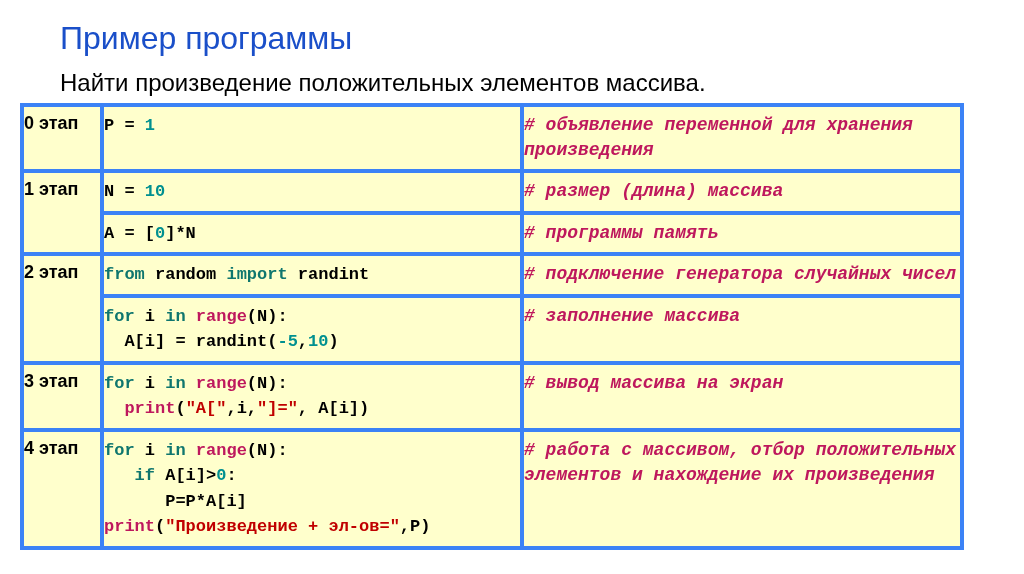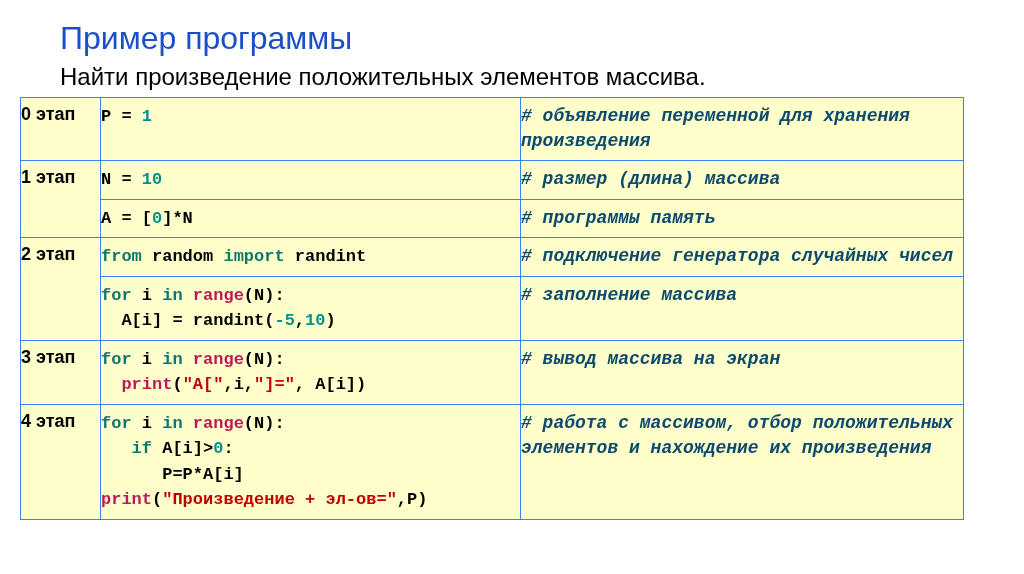--- a/index.html
+++ b/index.html
@@ -8,37 +8,37 @@
       background: #fff;
       width: 1024px;
       height: 574px;
       padding: 20px 20px 20px 60px;
       position: relative;
     }
     .title {
       color: #1a4fc9;
       font-size: 32px;
       font-weight: normal;
-      margin-bottom: 6px;
+      margin-bottom: 12px;
     }
     .subtitle {
       color: #000;
       font-size: 24px;
       margin-bottom: 6px;
       margin-left: -40px;
       padding-left: 40px;
     }
     table {
       border-collapse: collapse;
       width: 100%;
       table-layout: fixed;
       margin-left: -40px;
     }
     td {
-      border: 1px solid #3b82f6;
+      border: 4px solid #3b82f6;
       padding: 6px 0;
       vertical-align: top;
       background: #ffffcc;
     }
     td.stage-cell {
       width: 80px;
       font-weight: bold;
       font-size: 18px;
       color: #000;
     }
@@ -46,21 +46,21 @@
       width: 420px;
       font-family: 'Courier New', monospace;
       font-size: 17px;
       font-weight: bold;
       line-height: 1.5;
     }
     td.comment-cell {
       font-family: 'Courier New', monospace;
       font-size: 18px;
       font-weight: bold;
-      color: #0c4a6e;
+      color: #be185d;
       font-style: italic;
       line-height: 1.4;
     }
     .c-black { color: #000; }
     .c-blue { color: #0f766e; }
     .c-teal { color: #009090; }
     .c-red { color: #c00000; }
     .c-orange { color: #be185d; }
     .code-line { white-space: pre; }
   </style>

